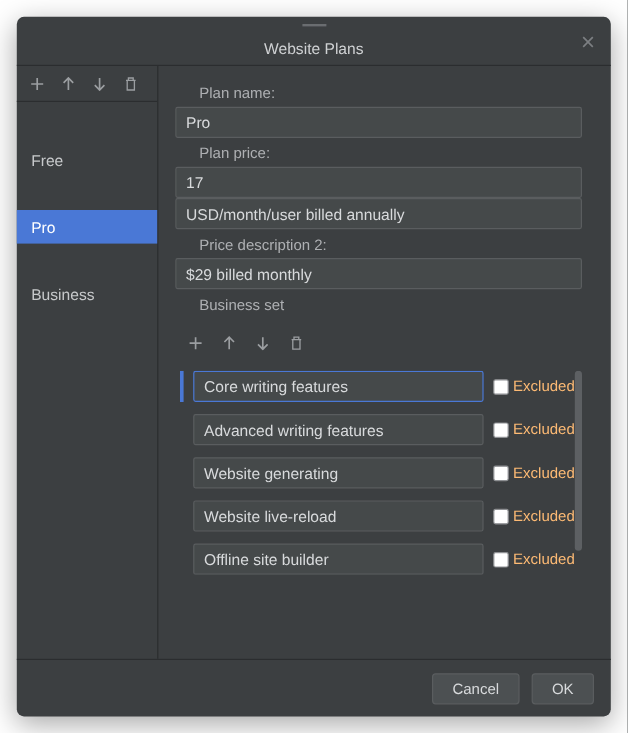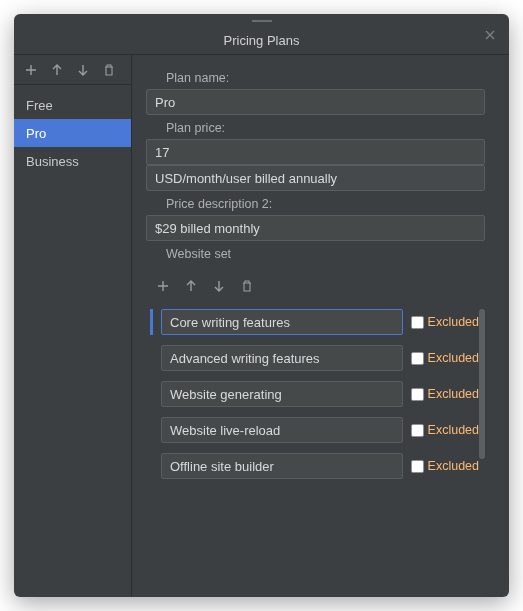--- a/index.html
+++ b/index.html
@@ -86,20 +86,21 @@
   }
   .tbtn svg { display: block; }
   .plan-list { flex: 1; padding-top: 6px; }
   .plan-item {
     height: 28px;
     display: flex;
     align-items: center;
     padding: 0 12px;
     color: #c7c9cb;
     cursor: pointer;
+    margin-top: 28px;
   }
   .plan-item.selected {
     background: #4a78d6;
     color: #fff;
   }
   .main {
     flex: 1;
     padding: 10px 14px 0 14px;
     overflow-y: hidden;
     position: relative;
@@ -228,21 +229,21 @@
     cursor: pointer;
   }
   ::-webkit-scrollbar { width: 0; height: 0; }
 </style>
 </head>
 <body>
 
 <div class="dialog">
   <div class="titlebar">
     <div class="grip"></div>
-    <div class="title">Pricing Plans</div>
+    <div class="title">Website Plans</div>
     <div class="close">
       <svg width="14" height="14" viewBox="0 0 14 14">
           <path d="M3 3 L11 11 M11 3 L3 11" stroke="currentColor" stroke-width="1.4" fill="none"></path>
         </svg>
     </div>
   </div>
 
   <div class="body">
     <div class="sidebar">
       <div class="toolbar">
@@ -280,21 +281,21 @@
         <input class="text-input" value="Pro" style="">
 
         <div class="form-label">Plan price:</div>
         <input class="text-input" value="17" style="">
 
         <input class="text-input" value="USD/month/user billed annually" style="">
 
         <div class="form-label">Price description 2:</div>
         <input class="text-input" value="$29 billed monthly" style="">
 
-        <div class="form-label">Website set</div>
+        <div class="form-label">Business set</div>
 
         <div class="feature-set">
           <div class="feature-toolbar">
             <span class="tbtn">
               <svg width="12" height="12" viewBox="0 0 12 12">
                   <path d="M6 1 V11 M1 6 H11" stroke="currentColor" stroke-width="1.4"></path>
                 </svg>
             </span>
             <span class="tbtn">
               <svg width="10" height="12" viewBox="0 0 10 12">
@@ -364,13 +365,17 @@
             </div>
             <div class="vscroll">
               <div class="vthumb"></div>
             </div>
           </div>
         </div>
       </div>
     </div>
   </div>
 
+  <div class="footer">
+    <button class="btn">Cancel</button>
+    <button class="btn">OK</button>
+  </div>
 </div>
 
 </body></html>

